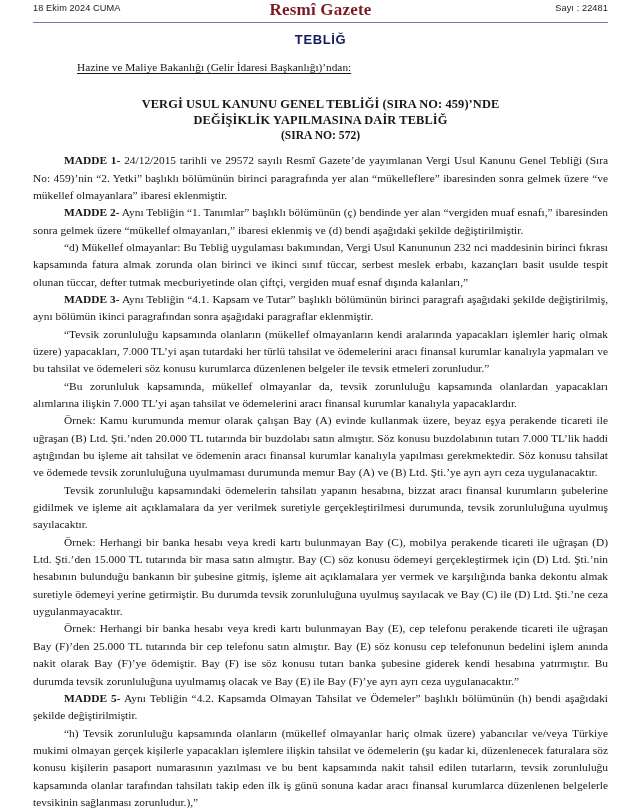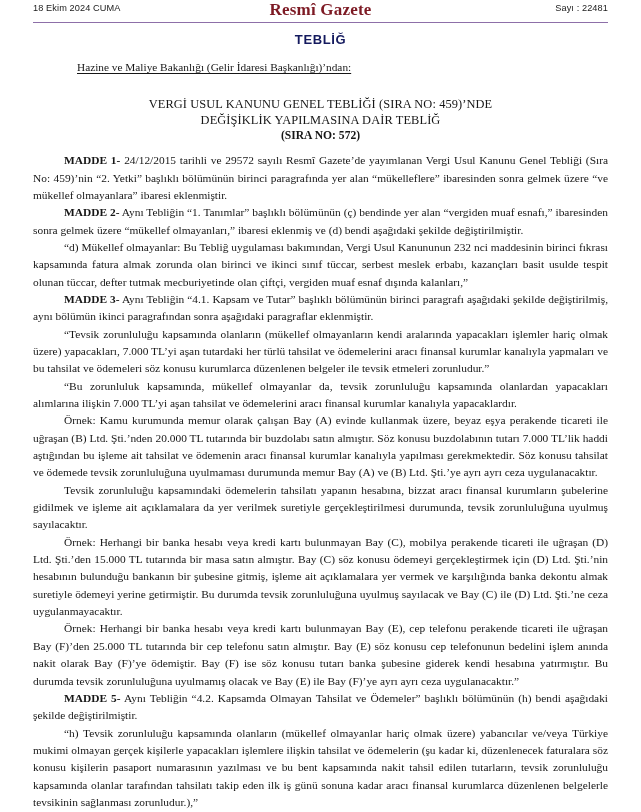--- a/index.html
+++ b/index.html
@@ -74,21 +74,21 @@
     font-size: 11.3px;
     margin: 0 0 24px 0;
     padding-left: 44px;
   }
   .issuer span {
     text-decoration: underline;
     text-underline-offset: 1.5px;
   }
   .doc-title {
     text-align: center;
-    font-weight: normal;
+    font-weight: bold;
     font-size: 12.4px;
     line-height: 15.6px;
     letter-spacing: 0.1px;
     margin: 0;
   }
   .doc-subtitle {
     text-align: center;
     font-weight: bold;
     font-size: 11.6px;
     margin: 1px 0 10px 0;

